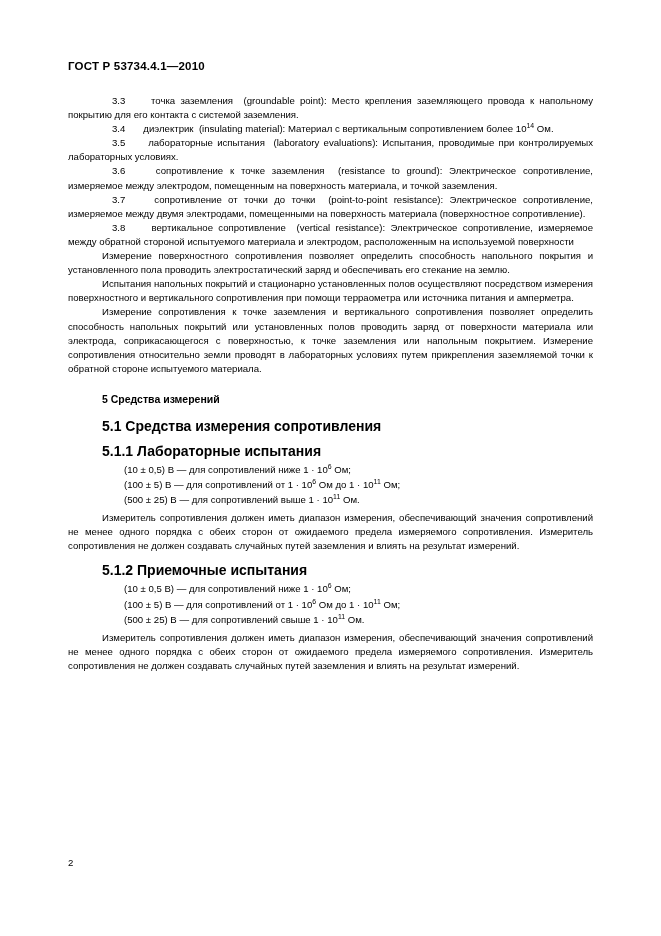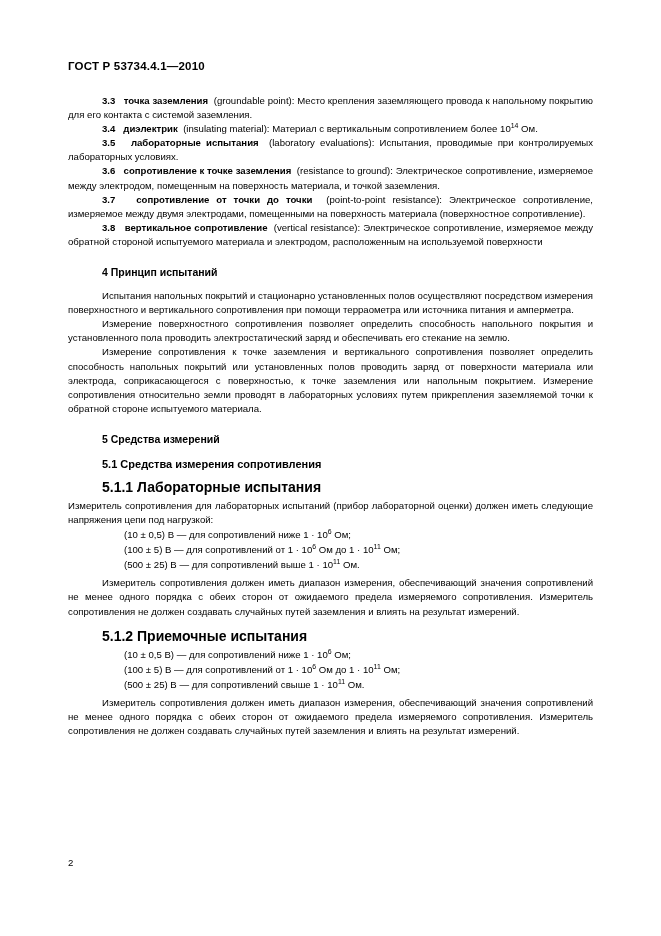--- a/index.html
+++ b/index.html
@@ -37,29 +37,29 @@
   }
   .para {
     font-size: 9.6px;
     line-height: 1.47;
     text-align: justify;
     margin: 0 0 0 0;
   }
   .indent {
     text-indent: 34px;
   }
-  .b { font-weight: bold; }
+  .b { font-weight: normal; margin-left: 10px; }
   .section-title {
     font-size: 10.5px;
     font-weight: bold;
     margin: 17px 0 11px 0;
     padding-left: 34px;
   }
   .subsection-title {
-    font-size: 11px;
+    font-size: 14px;
     font-weight: bold;
     margin: 13px 0 7px 0;
     padding-left: 34px;
   }
   .subsub-title {
     font-size: 14px;
     font-weight: bold;
     margin: 9px 0 4px 0;
     padding-left: 34px;
   }
@@ -115,32 +115,30 @@
       <span>&nbsp;&nbsp;</span><span class="b">сопротивление от точки до точки</span>
       <span>&nbsp;</span><span>(point-to-point resistance)</span><span>:  Электрическое сопротивление, измеряемое между двумя электродами, помещенными на поверхность материала (поверхностное сопротивление).</span>
     </p>
 
     <p class="para indent">
       <span class="b">3.8</span>
       <span>&nbsp;&nbsp;</span><span class="b">вертикальное сопротивление</span>
       <span>&nbsp;</span><span>(vertical resistance)</span><span>:  Электрическое сопротивление, измеряемое между обратной стороной испытуемого материала и электродом, расположенным на используемой поверхности</span>
     </p>
 
-    <h2 class="section-title">4  Принцип испытаний</h2>
 
+    <p class="para indent">Измерение поверхностного сопротивления позволяет определить способность напольного покрытия и установленного пола проводить электростатический заряд и обеспечивать его стекание на землю.</p>
     <p class="para indent">Испытания напольных покрытий и стационарно установленных полов осуществляют посредством измерения поверхностного и вертикального сопротивления при помощи терраометра или источника питания и амперметра.</p>
-    <p class="para indent">Измерение поверхностного сопротивления позволяет определить способность напольного покрытия и установленного пола проводить электростатический заряд и обеспечивать его стекание на землю.</p>
     <p class="para indent">Измерение сопротивления к точке заземления и вертикального сопротивления позволяет определить способность напольных покрытий или установленных полов проводить заряд от поверхности материала или электрода, соприкасающегося с поверхностью, к точке заземления или напольным покрытием. Измерение сопротивления относительно земли проводят в лабораторных условиях путем прикрепления заземляемой точки к обратной стороне испытуемого материала.</p>
 
     <h2 class="section-title">5  Средства измерений</h2>
 
     <h3 class="subsection-title">5.1  Средства измерения сопротивления</h3>
 
     <h4 class="subsub-title">5.1.1  Лабораторные испытания</h4>
-    <p class="para">Измеритель сопротивления для лабораторных испытаний (прибор лабораторной оценки) должен иметь следующие напряжения цепи под нагрузкой:</p>
     <div class="list-line">
       <span>(10 ± 0,5) В — для сопротивлений ниже 1 · 10</span><sup>6</sup><span> Ом;</span>
     </div>
     <div class="list-line">
       <span>(100 ± 5) В — для сопротивлений от 1 · 10</span><sup>6</sup><span> Ом до 1 · 10</span><sup>11</sup><span> Ом;</span>
     </div>
     <div class="list-line">
       <span>(500 ± 25) В — для сопротивлений выше 1 · 10</span><sup>11</sup><span> Ом.</span>
     </div>
     <div class="gap-s"></div>

